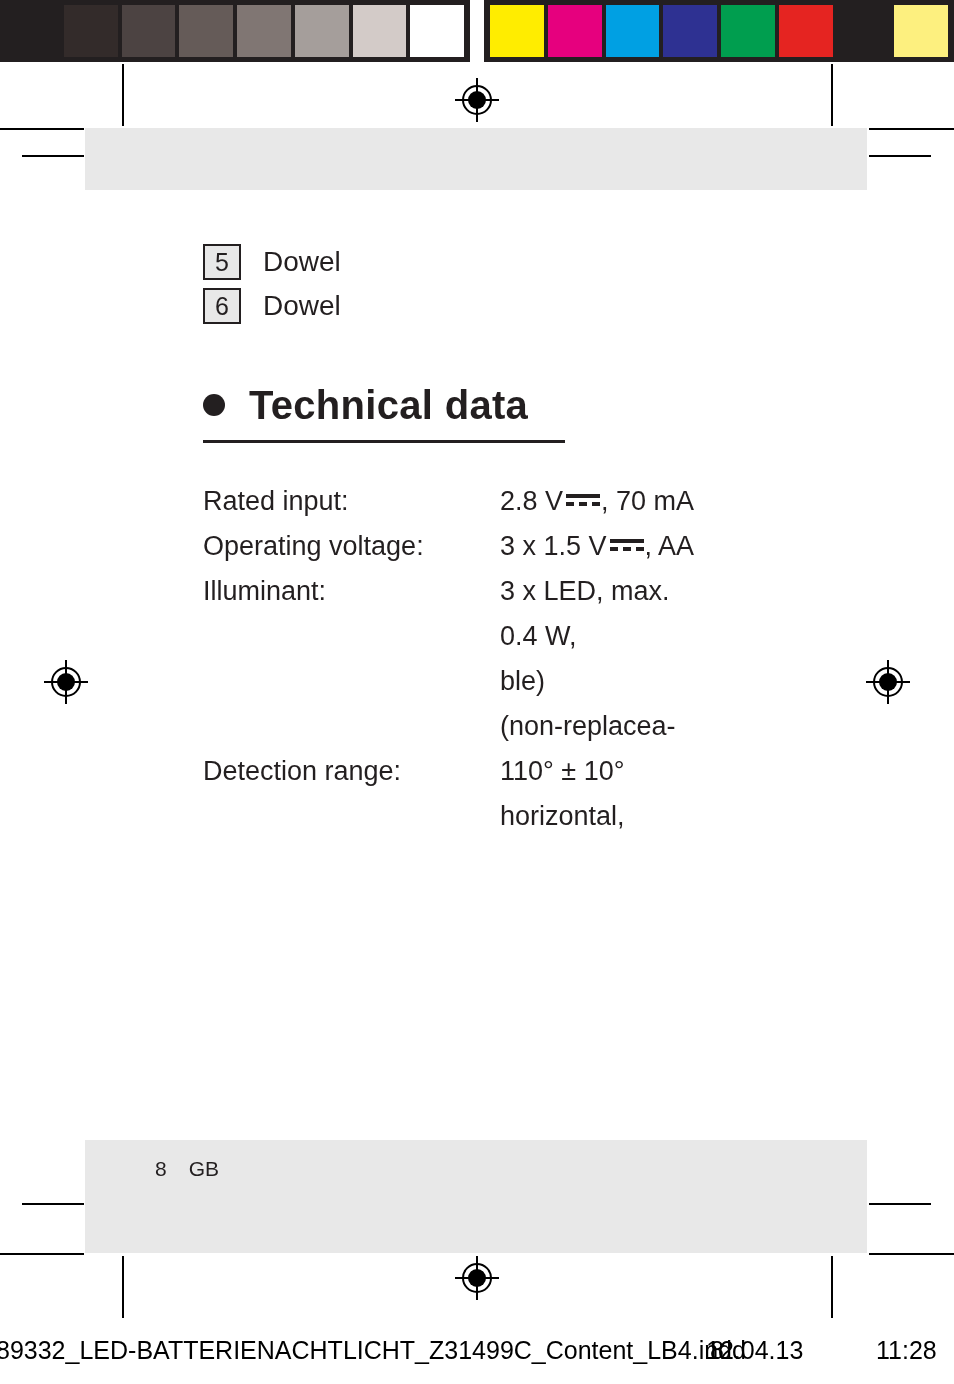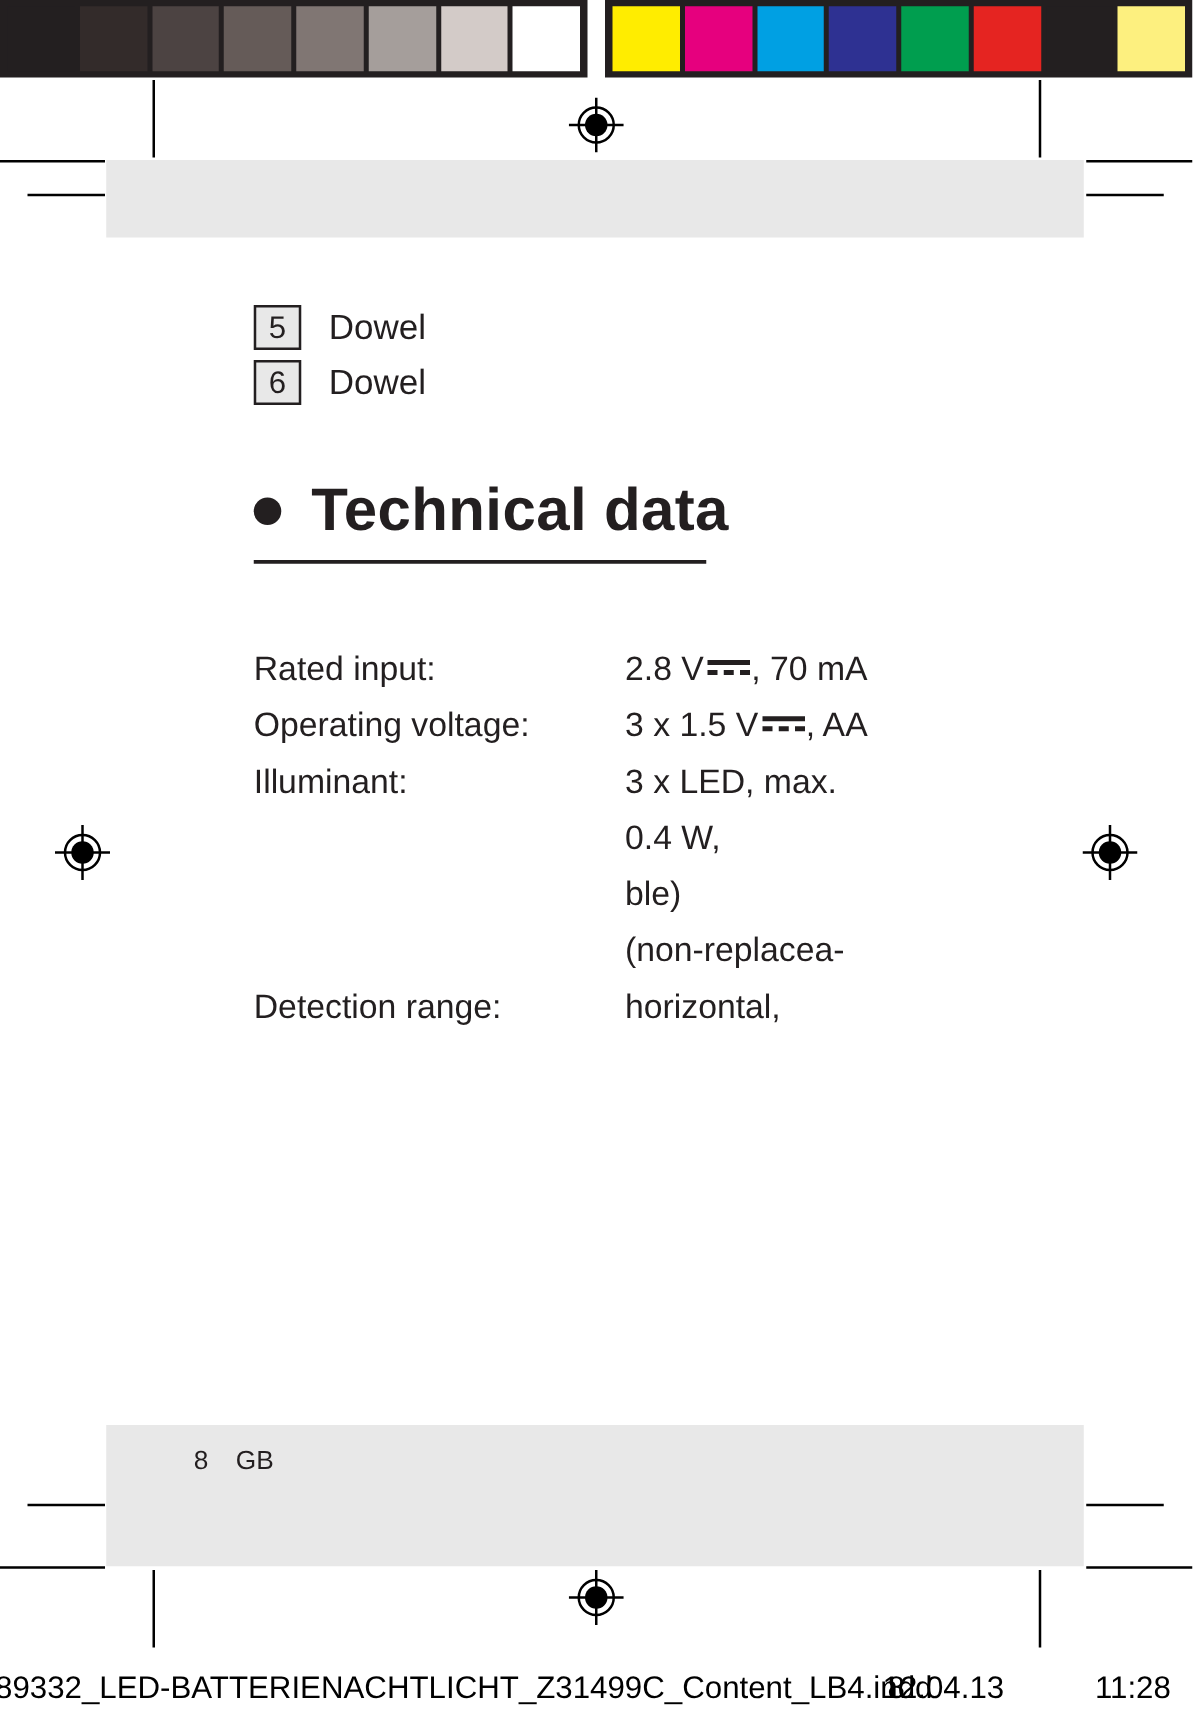--- a/index.html
+++ b/index.html
@@ -109,36 +109,36 @@
     padding-bottom: 12px;
   }
   .bullet-dot {
     width: 22px;
     height: 22px;
     border-radius: 50%;
     background: #231f20;
     flex: 0 0 auto;
   }
   .section-title {
-    font-size: 48px;
+    font-size: 40px;
     font-weight: bold;
     letter-spacing: 0.3px;
     color: #231f20;
     line-height: 1.05;
   }
   .section-rule {
     width: 362px;
     height: 3px;
     background: #231f20;
     margin-top: 2px;
   }
 
   
   .spec-table {
-    margin-top: 62px;
+    margin-top: 36px;
     font-size: 27px;
     line-height: 45px;
     color: #231f20;
   }
   .spec-row {
     display: flex;
     align-items: flex-start;
   }
   .spec-label {
     width: 297px;
@@ -337,20 +337,21 @@
           <div class="spec-value-line">3 x LED, max.</div>
           <div class="spec-value-line">0.4 W,</div>
           <div class="spec-value-line">ble)</div>
           <div class="spec-value-line">(non-replacea-</div>
         </div>
       </div>
 
       <div class="spec-row">
         <div class="spec-label">Detection range:</div>
         <div class="spec-value">
+          <div class="spec-value-line">110° ± 10°</div>
           <div class="spec-value-line">horizontal,</div>
         </div>
       </div>
 
     </div>
   </div>
 </div>
 
 <div class="folio">
   <span>8</span>

